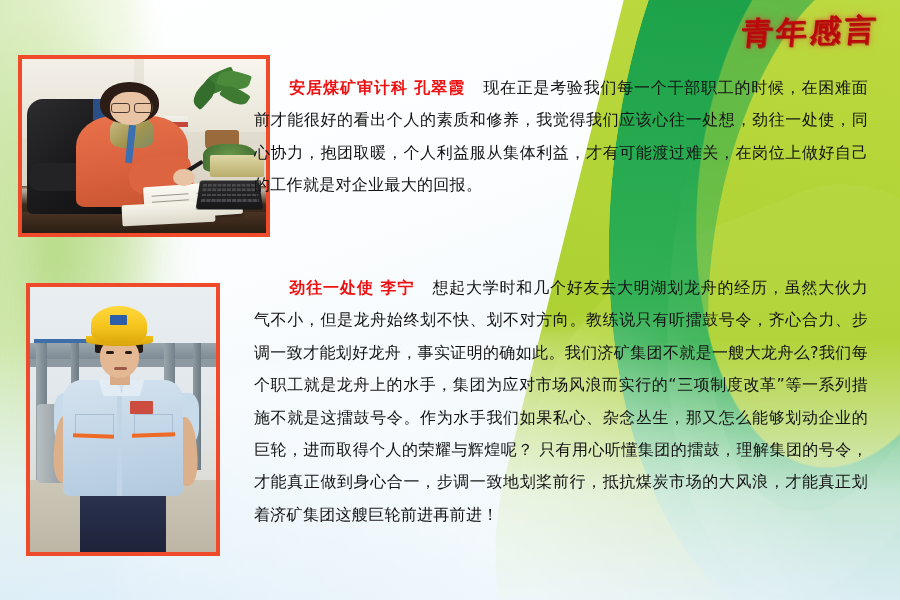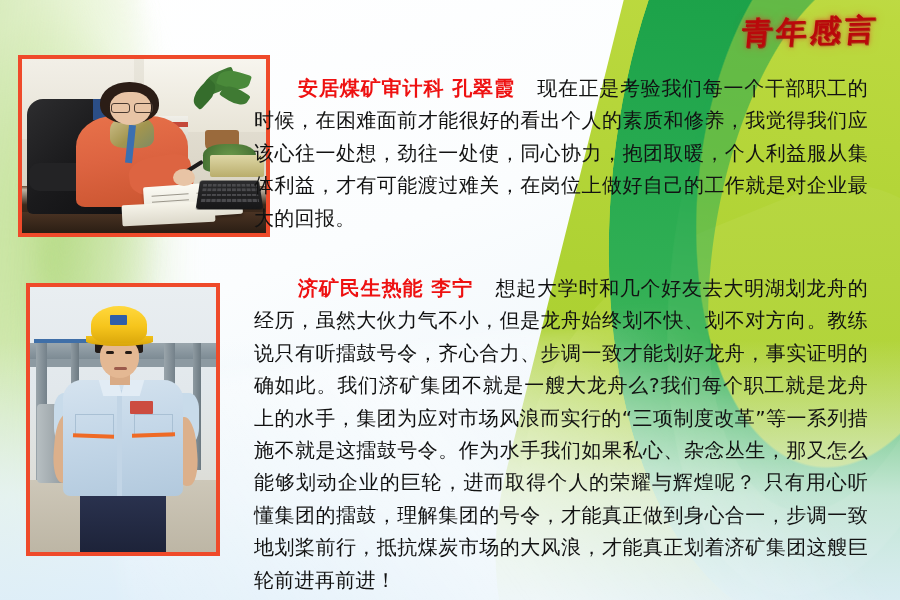--- a/index.html
+++ b/index.html
@@ -175,21 +175,21 @@
 
   
   .text-col{
     position:absolute;left:254px;top:72px;width:614px;
     z-index:7;
   }
   .block-2{position:absolute;left:254px;top:272px;width:614px;z-index:7;}
   p.para{
     margin:0;
     font-family:"DejaVu Sans","Liberation Sans",sans-serif;
-    font-size:20px;
+    font-size:16px;
     line-height:32.4px;
     color:#121212;
     text-align:justify;
     text-justify:inter-ideograph;
     text-indent:2.2em;
     letter-spacing:.3px;
   }
   .speaker{
     color:#ee1111;
     font-weight:700;
@@ -300,16 +300,16 @@
       <div class="p2-helmet"></div>
       <div class="p2-helmetlogo"></div>
     </div>
   </div>
 
   <div class="text-col">
     <p class="para"><span class="speaker">安居煤矿审计科  孔翠霞</span><span class="speaker-gap"></span><span>现在正是考验我们每一个干部职工的时候，在困难面前才能很好的看出个人的素质和修养，我觉得我们应该心往一处想，劲往一处使，同心协力，抱团取暖，个人利益服从集体利益，才有可能渡过难关，在岗位上做好自己的工作就是对企业最大的回报。</span></p>
   </div>
 
   <div class="block-2">
-    <p class="para"><span class="speaker">济矿民生热能   李宁</span><span class="speaker-gap"></span><span>想起大学时和几个好友去大明湖划龙舟的经历，虽然大伙力气不小，但是龙舟始终划不快、划不对方向。教练说只有听擂鼓号令，齐心合力、步调一致才能划好龙舟，事实证明的确如此。我们济矿集团不就是一艘大龙舟么?我们每个职工就是龙舟上的水手，集团为应对市场风浪而实行的“三项制度改革”等一系列措施不就是这擂鼓号令。作为水手我们如果私心、杂念丛生，那又怎么能够划动企业的巨轮，进而取得个人的荣耀与辉煌呢？  只有用心听懂集团的擂鼓，理解集团的号令，才能真正做到身心合一，步调一致地划桨前行，抵抗煤炭市场的大风浪，才能真正划着济矿集团这艘巨轮前进再前进！</span></p>
+    <p class="para"><span class="speaker">劲往一处使   李宁</span><span class="speaker-gap"></span><span>想起大学时和几个好友去大明湖划龙舟的经历，虽然大伙力气不小，但是龙舟始终划不快、划不对方向。教练说只有听擂鼓号令，齐心合力、步调一致才能划好龙舟，事实证明的确如此。我们济矿集团不就是一艘大龙舟么?我们每个职工就是龙舟上的水手，集团为应对市场风浪而实行的“三项制度改革”等一系列措施不就是这擂鼓号令。作为水手我们如果私心、杂念丛生，那又怎么能够划动企业的巨轮，进而取得个人的荣耀与辉煌呢？  只有用心听懂集团的擂鼓，理解集团的号令，才能真正做到身心合一，步调一致地划桨前行，抵抗煤炭市场的大风浪，才能真正划着济矿集团这艘巨轮前进再前进！</span></p>
   </div>
 
 </div>
 
 </body></html>

